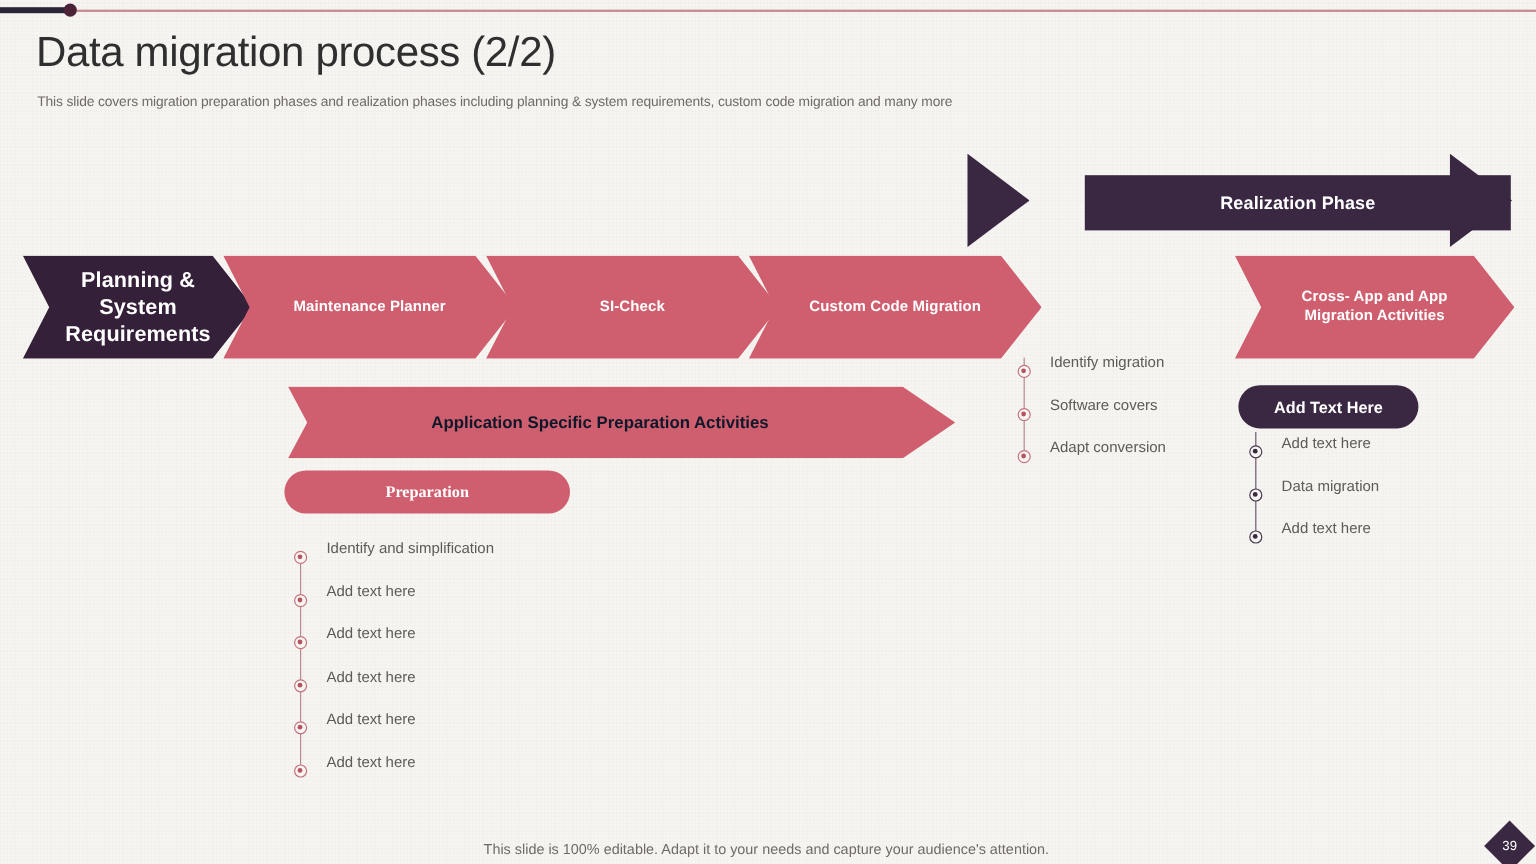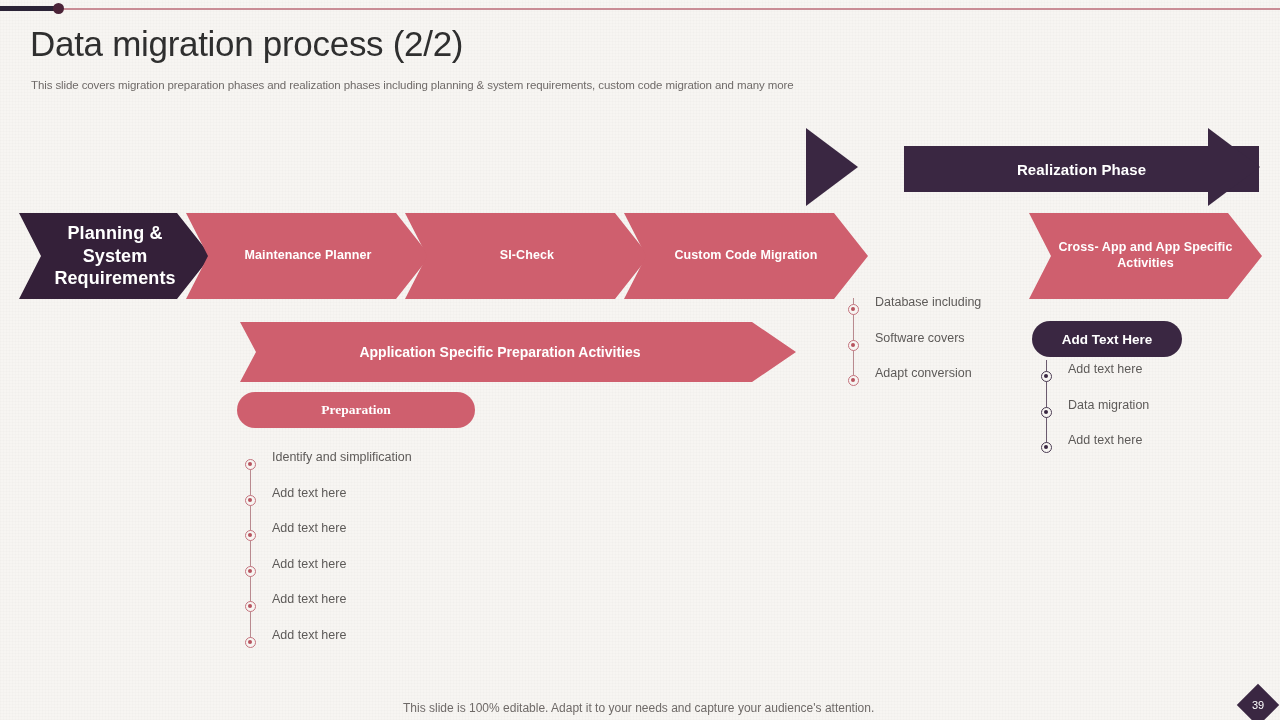--- a/index.html
+++ b/index.html
@@ -71,21 +71,21 @@
   }
   .chev.dark .chev-label{font-size:18px;}
 
   
   .appbar{
     position:absolute;left:240px;top:322px;width:556px;height:60px;
     background:#cf5f6e;
     clip-path:polygon(0 0, calc(100% - 44px) 0, 100% 50%, calc(100% - 44px) 100%, 0 100%, 16px 50%);
     display:flex;align-items:center;justify-content:center;
   }
-  .appbar-label{color:#ffffff;font-size:14px;font-weight:bold;padding-right:36px;}
+  .appbar-label{color:#0f172a;font-size:14px;font-weight:bold;padding-right:36px;}
 
   
   .pill{
     position:absolute;border-radius:22px;
     display:flex;align-items:center;justify-content:center;
     color:#fff;font-size:13.5px;font-weight:bold;
   }
   .pill.pink{background:#cf5f6e;font-family:Liberation Serif, serif;}
   .pill.dark{background:#3a2742;}
   .pill-prep{left:237px;top:392px;width:238px;height:36px;}
@@ -161,21 +161,21 @@
     <div class="chev pink" style="left:186px;width:244px;">
       <span class="chev-label">Maintenance Planner</span>
     </div>
     <div class="chev pink" style="left:405px;width:244px;">
       <span class="chev-label">SI-Check</span>
     </div>
     <div class="chev pink" style="left:624px;width:244px;">
       <span class="chev-label">Custom Code Migration</span>
     </div>
     <div class="chev pink" style="left:1029px;width:233px;">
-      <span class="chev-label">Cross- App and App Specific Activities</span>
+      <span class="chev-label">Cross- App and App Migration Activities</span>
     </div>
   </div>
 
   <div class="appbar">
     <span class="appbar-label">Application Specific Preparation Activities</span>
   </div>
 
   <div class="pill pink pill-prep">
     <span>Preparation</span>
   </div>
@@ -204,21 +204,21 @@
     <div class="bitem" style="top:184px;">
       <span class="bullet"></span>
       <span class="btext">Add text here</span>
     </div>
   </div>
 
   <div class="blist pinkline" style="left:853px;top:296px;height:92px;">
     <div class="spine"></div>
     <div class="bitem" style="top:13px;">
       <span class="bullet"></span>
-      <span class="btext">Database including</span>
+      <span class="btext">Identify migration</span>
     </div>
     <div class="bitem" style="top:49px;">
       <span class="bullet"></span>
       <span class="btext">Software covers</span>
     </div>
     <div class="bitem" style="top:84px;">
       <span class="bullet"></span>
       <span class="btext">Adapt conversion</span>
     </div>
   </div>

